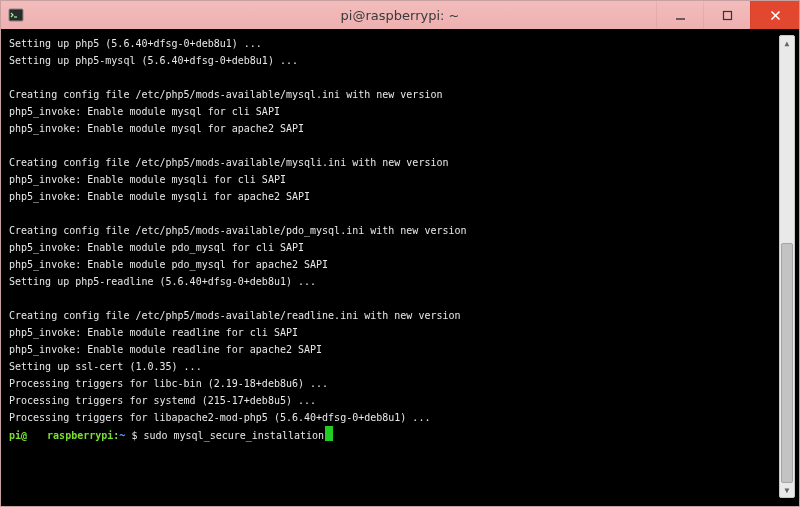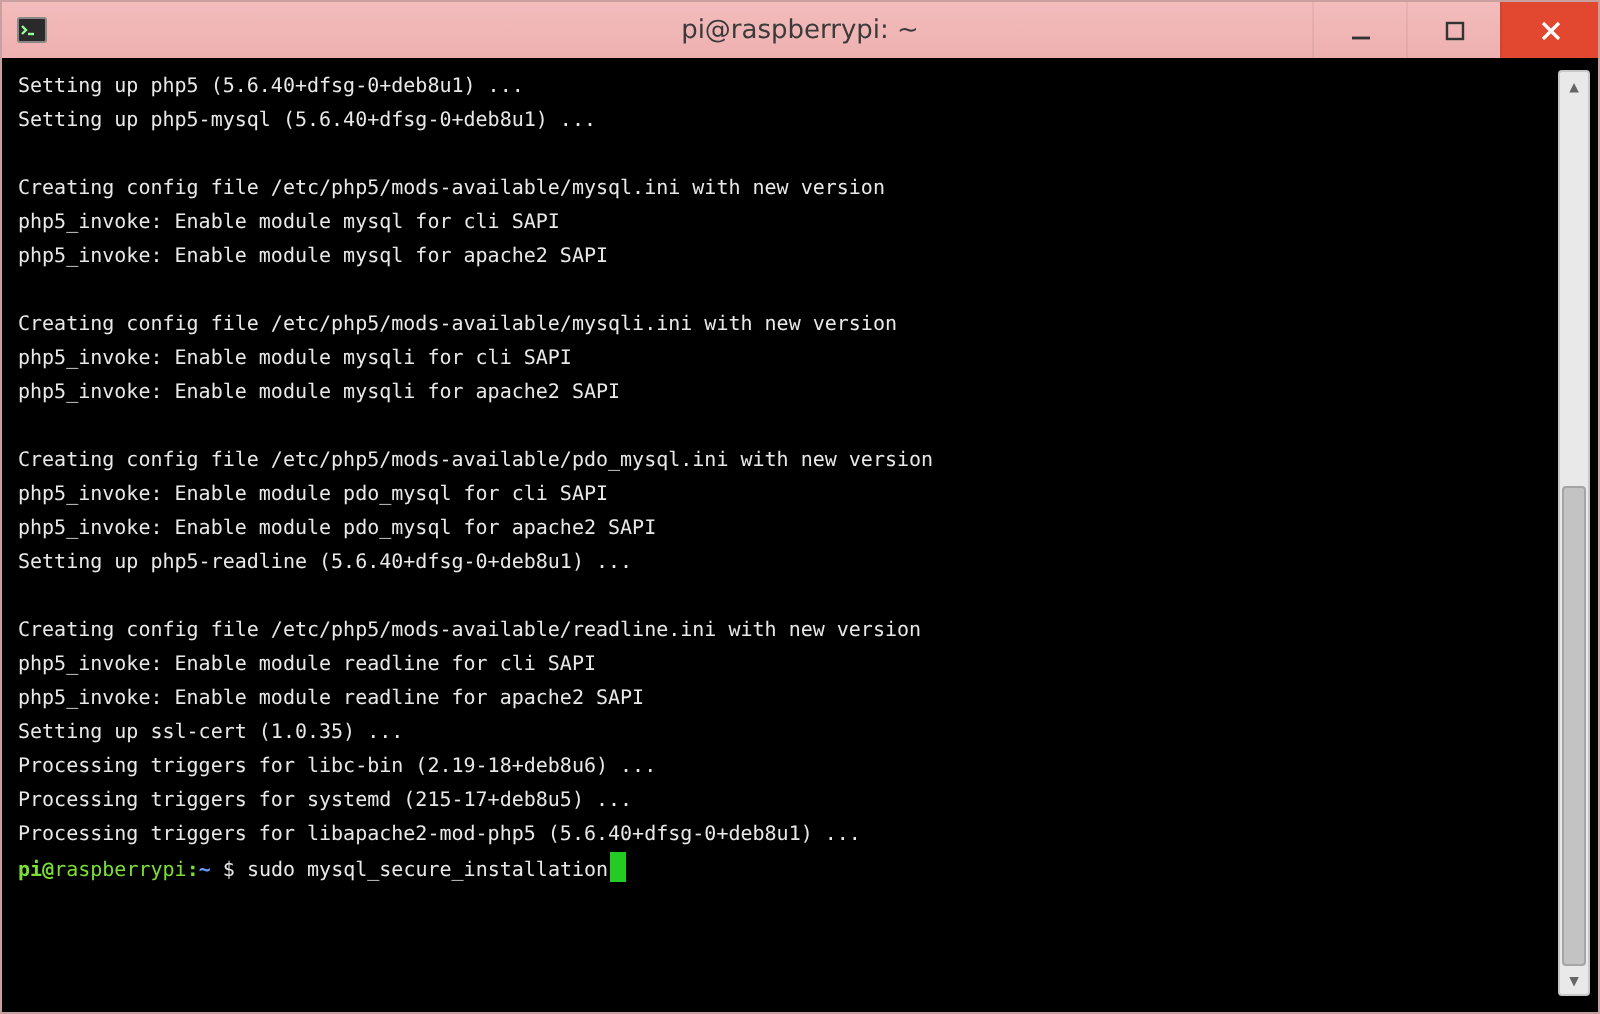--- a/index.html
+++ b/index.html
@@ -81,21 +81,21 @@
   }
   .terminal-inner {
     font-size: 10px;
     line-height: 17px;
     white-space: pre;
     color: #e8e8e8;
     font-family: "DejaVu Sans Mono", "Courier New", monospace;
   }
   .prompt-user { color: #7bdf33; font-weight: bold; text-align: center; }
   .prompt-sep  { color: #7bdf33; font-weight: bold; }
-  .prompt-host { color: #7bdf33; font-weight: normal; }
+  .prompt-host { color: #7bdf33; font-weight: bold; padding-left: 20px; }
   .prompt-path { color: #6b9bff; font-weight: bold; }
   .prompt-dollar { color: #e8e8e8; }
   .cursor {
     display: inline-block;
     width: 8px;
     height: 15px;
     background: #22cc22;
     vertical-align: text-bottom;
     margin-left: 1px;
   }

